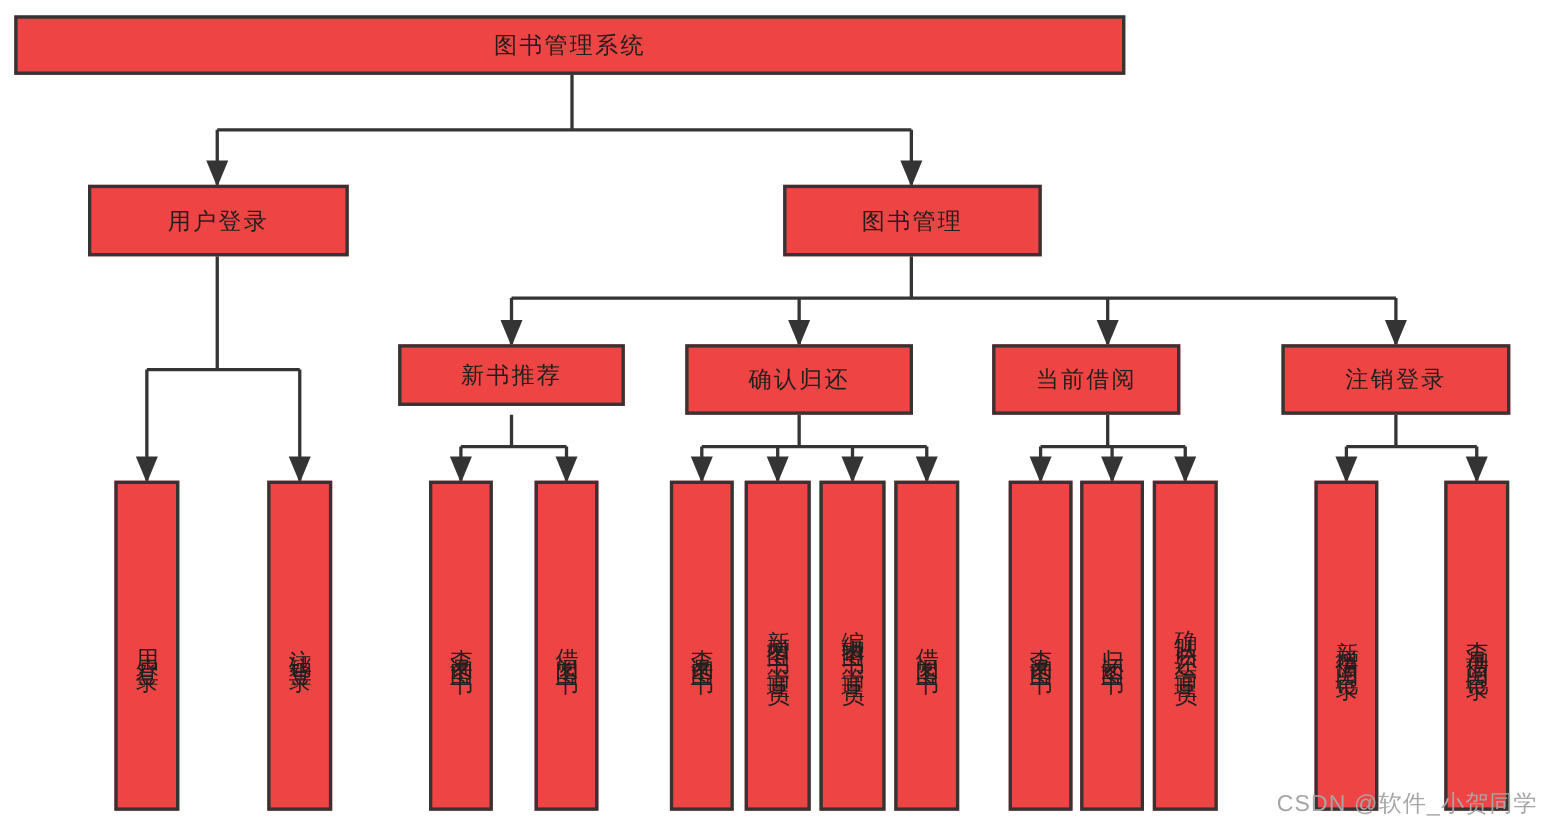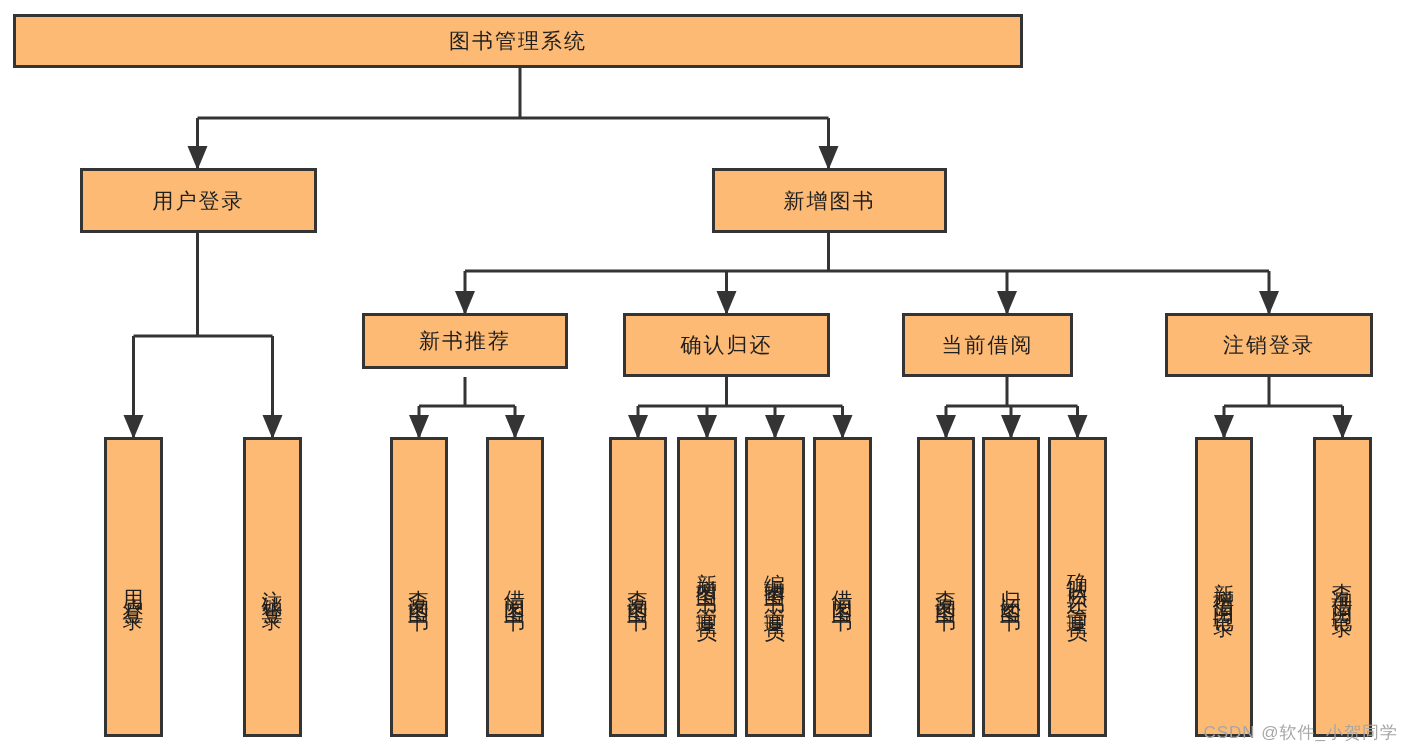--- a/index.html
+++ b/index.html
@@ -9,38 +9,38 @@
     background:var(--background,#ffffff);
     font-family:"Liberation Sans","DejaVu Sans",sans-serif;
     overflow:hidden;
   }
   svg.connectors{position:absolute;left:0;top:0;z-index:1;}
   svg.connectors .lines{stroke:var(--line,#343434);stroke-width:3;fill:none;}
   svg.connectors .heads{fill:var(--line,#343434);stroke:none;}
   .node{
     position:absolute;box-sizing:border-box;
     border:3px solid var(--line,#343434);
-    background:#fdba74;
+    background:#ef4444;
     display:flex;align-items:center;justify-content:center;
     color:var(--text,#1f1f1f);
     font-size:21px;
     z-index:2;
   }
   .node span{white-space:nowrap;letter-spacing:2px;}
   .node.v span{
     writing-mode:vertical-rl;
     text-orientation:mixed;
     letter-spacing:7px;
     line-height:1;
     white-space:normal;
   }
   .watermark{
     position:absolute;
     right:7px;bottom:3px;
-    font-size:17px;
+    font-size:21px;
     letter-spacing:1px;
     color:var(--watermark,#a6a6a6);
     z-index:3;
   }
 </style>
 </head>
 <body>
 
 <div class="canvas">
 
@@ -88,21 +88,21 @@
   </svg>
 
   <div class="node h" style="left:13px;top:14px;width:1010px;height:54px">
     <span>图书管理系统</span>
   </div>
 
   <div class="node h" style="left:80px;top:168px;width:237px;height:65px">
     <span>用户登录</span>
   </div>
   <div class="node h" style="left:712px;top:168px;width:235px;height:65px">
-    <span>新增图书</span>
+    <span>图书管理</span>
   </div>
 
   <div class="node h" style="left:362px;top:313px;width:206px;height:56px">
     <span>新书推荐</span>
   </div>
   <div class="node h" style="left:623px;top:313px;width:207px;height:64px">
     <span>确认归还</span>
   </div>
   <div class="node h" style="left:902px;top:313px;width:171px;height:64px">
     <span>当前借阅</span>

